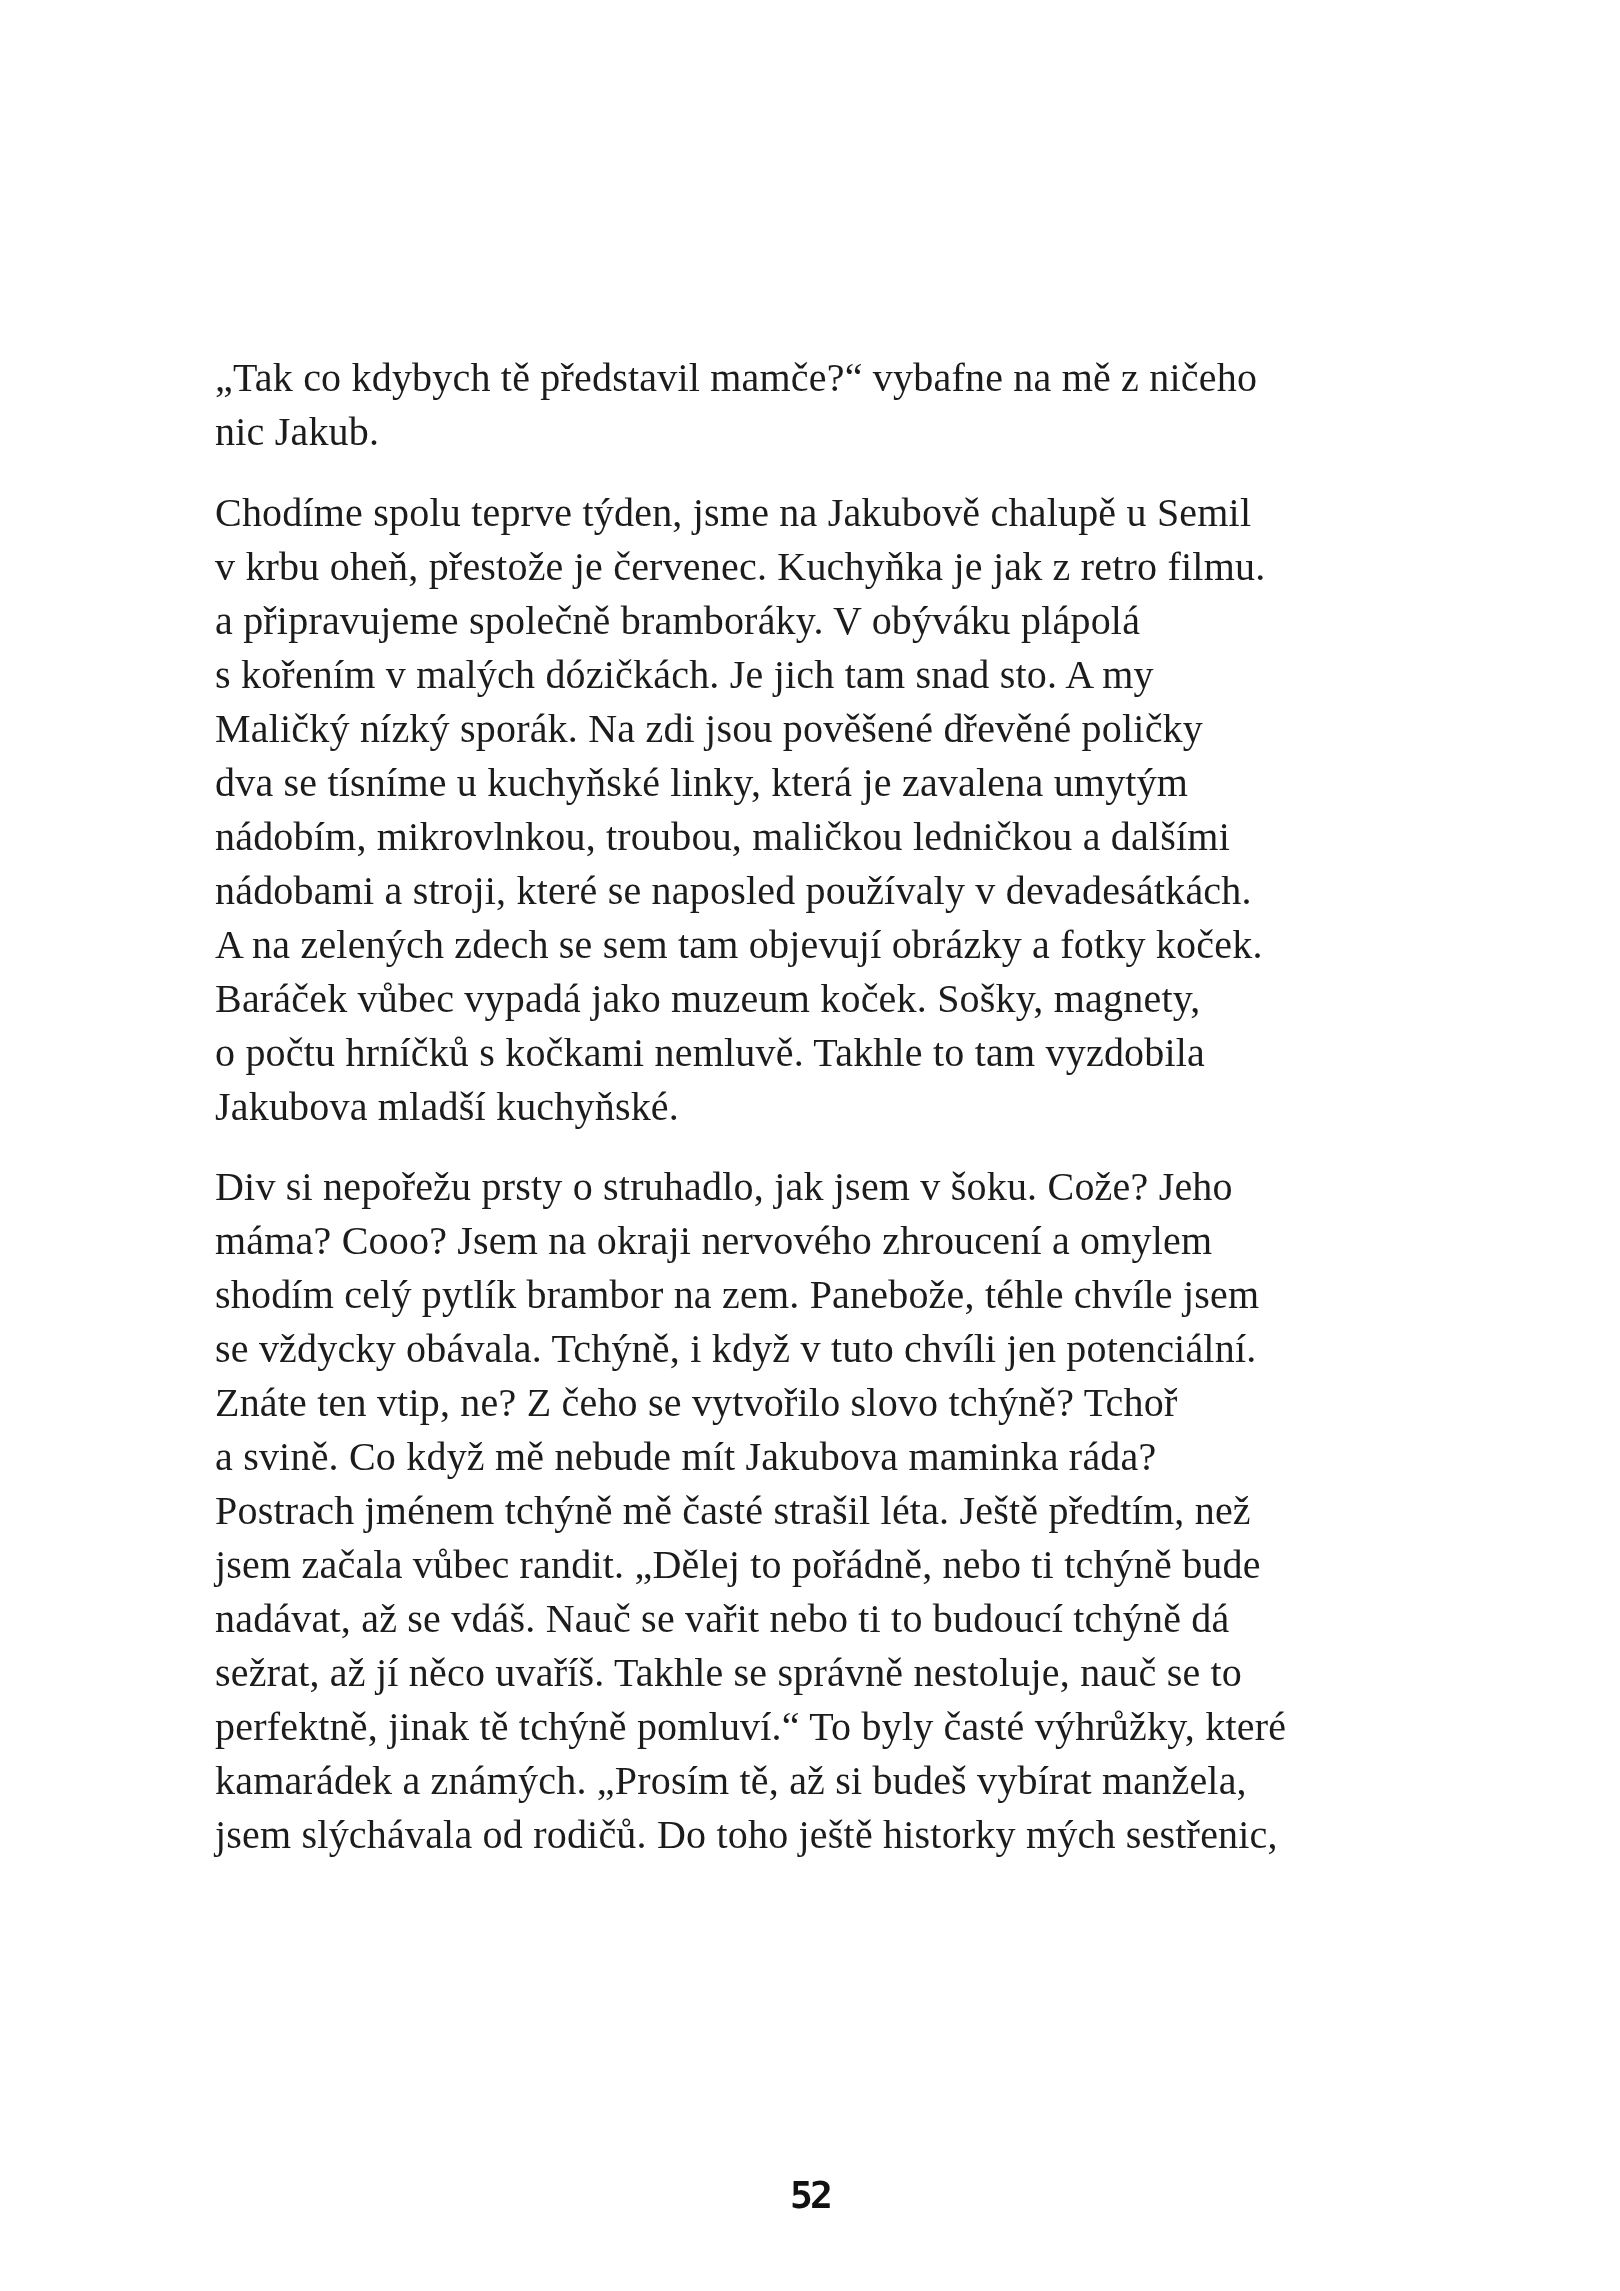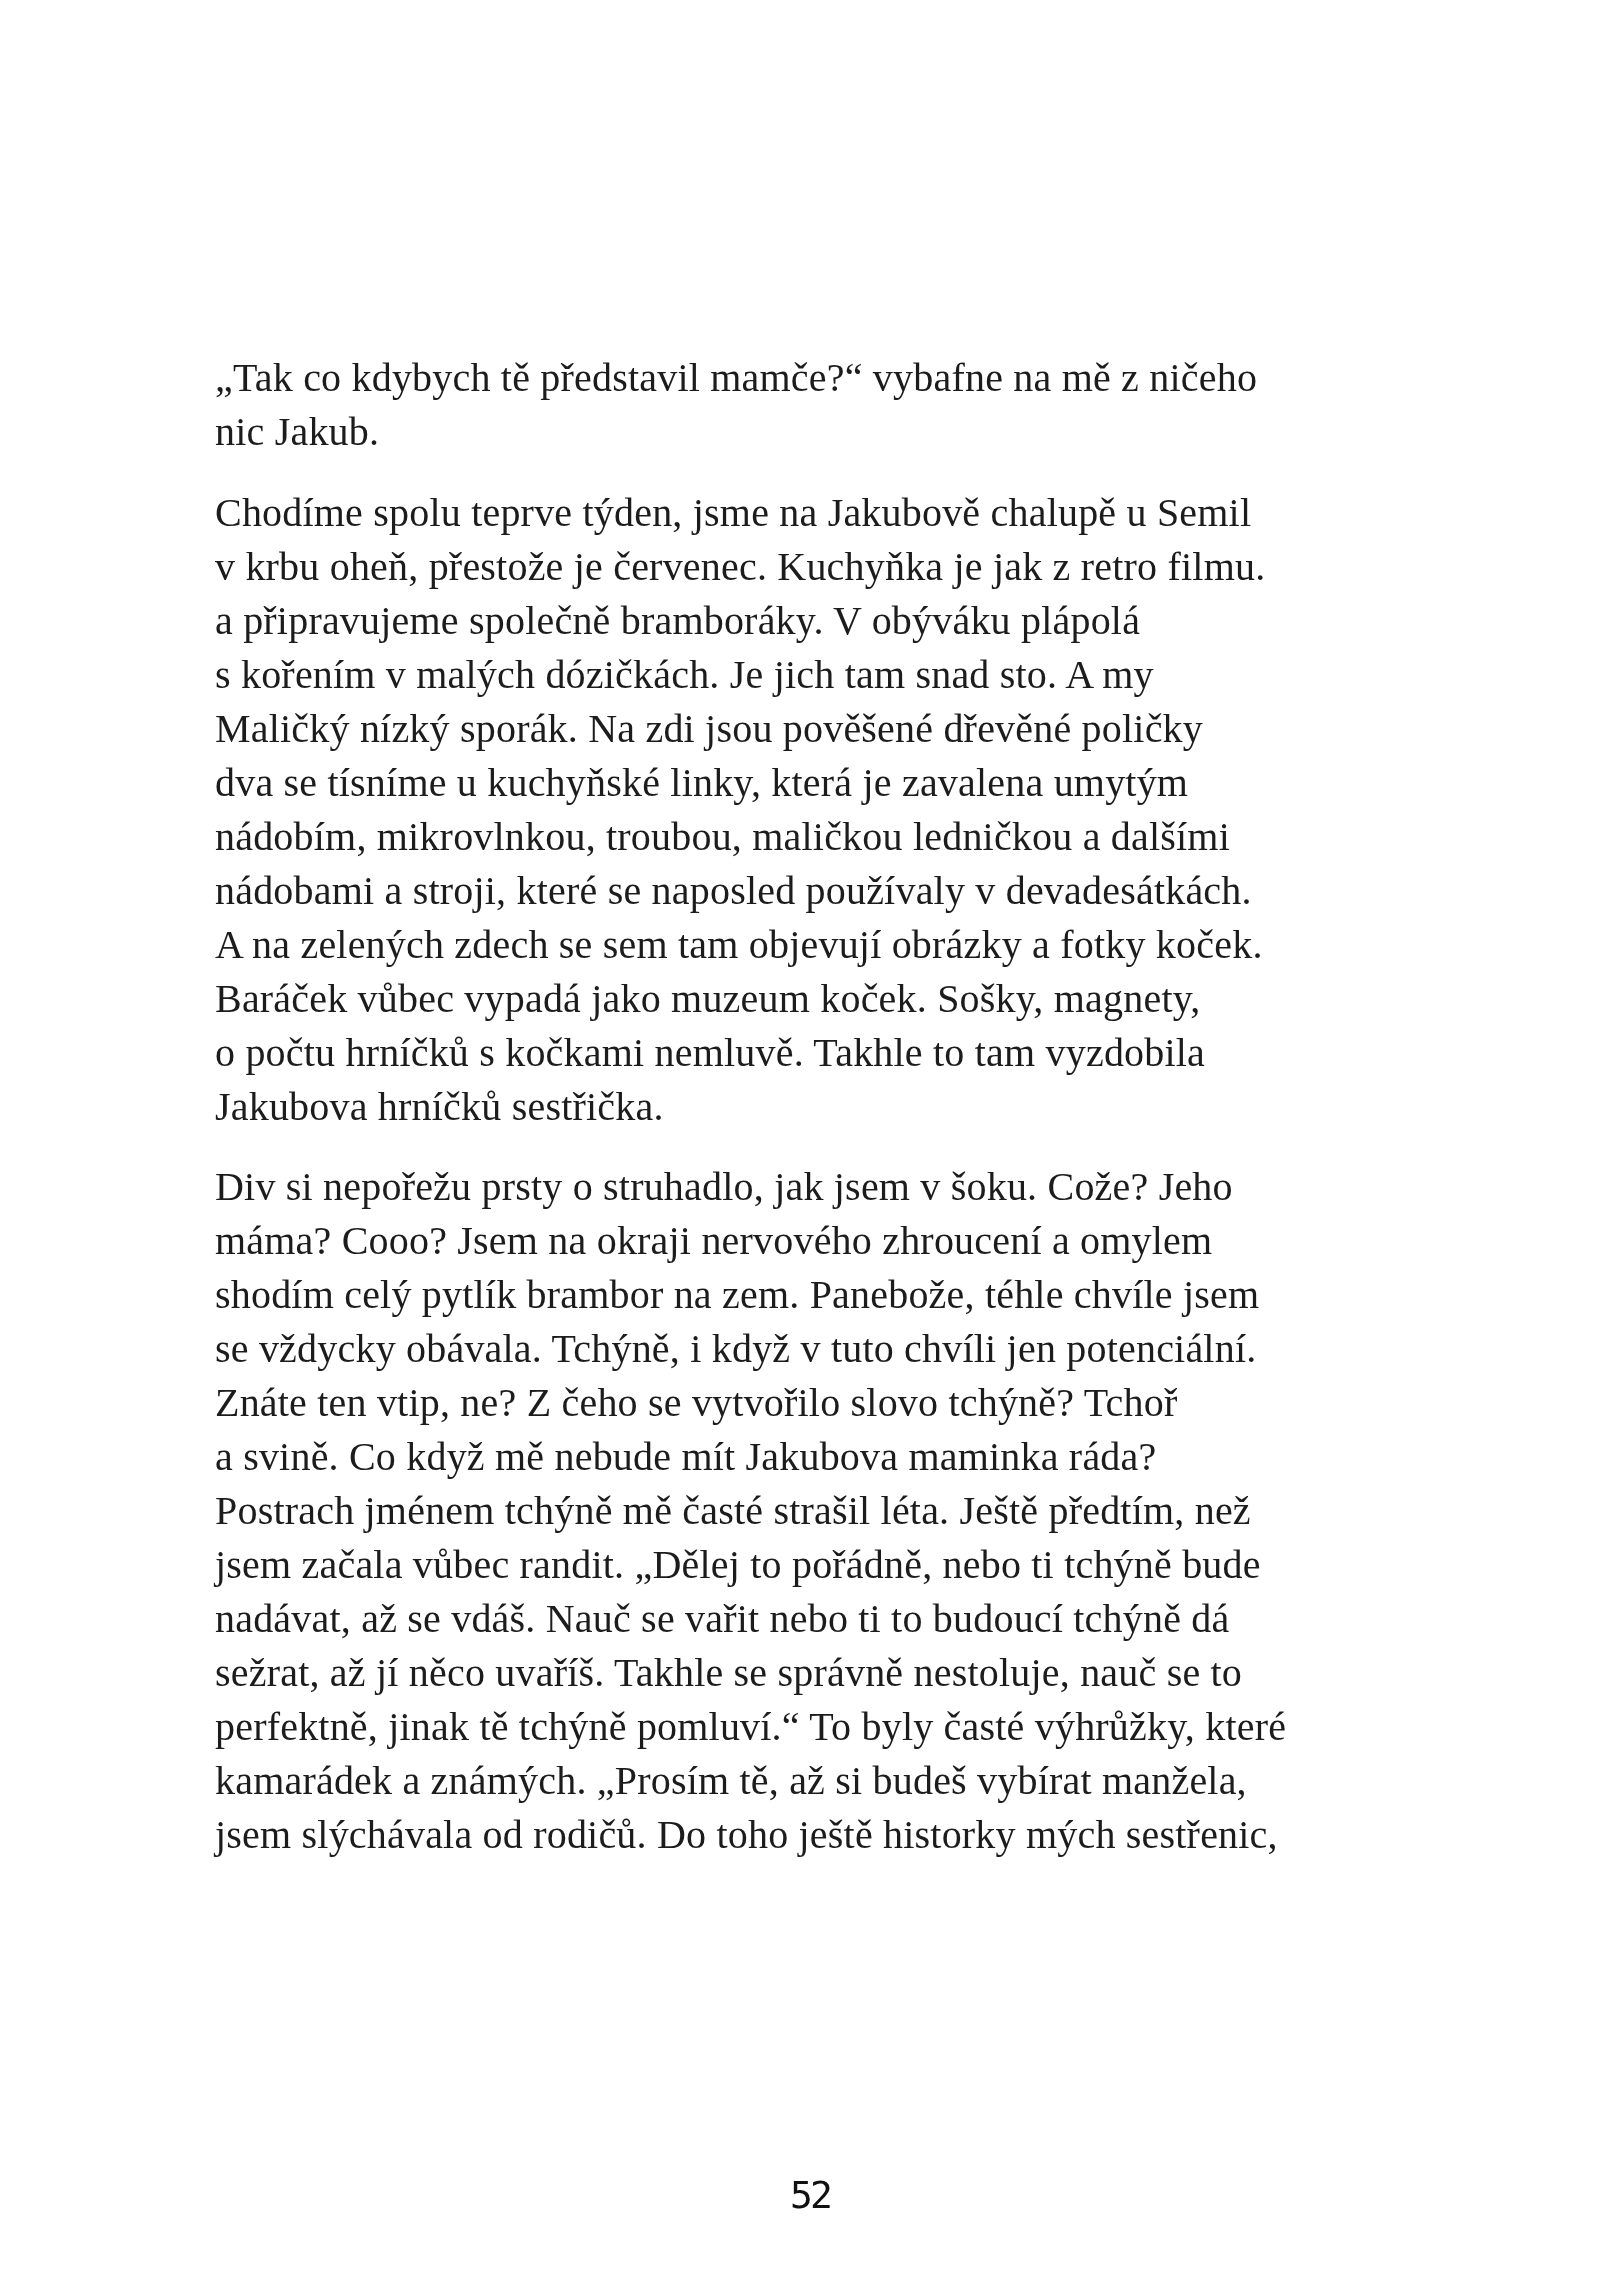--- a/index.html
+++ b/index.html
@@ -36,21 +36,21 @@
     white-space: nowrap;
     letter-spacing: 0.2px;
   }
   .folio {
     position: absolute;
     left: 0;
     right: 0;
     top: 2173px;
     text-align: center;
     font-family: "DejaVu Sans Mono", monospace;
-    font-weight: 400;
+    font-weight: 700;
     font-size: 38px;
     letter-spacing: -2.8px;
     color: #111111;
   }
 </style>
 </head>
 <body>
 
 <div class="book-page">
   <div class="text-block" id="text-block">
@@ -63,21 +63,21 @@
         <span class="line">v krbu oheň, přestože je červenec. Kuchyňka je jak z retro filmu.</span>
         <span class="line">a připravujeme společně bramboráky. V obýváku plápolá</span>
         <span class="line">s kořením v malých dózičkách. Je jich tam snad sto. A my</span>
         <span class="line">Maličký nízký sporák. Na zdi jsou pověšené dřevěné poličky</span>
         <span class="line">dva se tísníme u kuchyňské linky, která je zavalena umytým</span>
         <span class="line">nádobím, mikrovlnkou, troubou, maličkou ledničkou a dalšími</span>
         <span class="line">nádobami a stroji, které se naposled používaly v devadesátkách.</span>
         <span class="line">A na zelených zdech se sem tam objevují obrázky a fotky koček.</span>
         <span class="line">Baráček vůbec vypadá jako muzeum koček. Sošky, magnety,</span>
         <span class="line">o počtu hrníčků s kočkami nemluvě. Takhle to tam vyzdobila</span>
-        <span class="line">Jakubova hrníčků sestřička.</span>
+        <span class="line">Jakubova mladší kuchyňské.</span>
       </p>
       <p class="para">
         <span class="line">Div si nepořežu prsty o struhadlo, jak jsem v šoku. Cože? Jeho</span>
         <span class="line">máma? Cooo? Jsem na okraji nervového zhroucení a omylem</span>
         <span class="line">shodím celý pytlík brambor na zem. Panebože, téhle chvíle jsem</span>
         <span class="line">se vždycky obávala. Tchýně, i když v tuto chvíli jen potenciální.</span>
         <span class="line">Znáte ten vtip, ne? Z čeho se vytvořilo slovo tchýně? Tchoř</span>
         <span class="line">a svině. Co když mě nebude mít Jakubova maminka ráda?</span>
         <span class="line">Postrach jménem tchýně mě časté strašil léta. Ještě předtím, než</span>
         <span class="line">jsem začala vůbec randit. „Dělej to pořádně, nebo ti tchýně bude</span>

